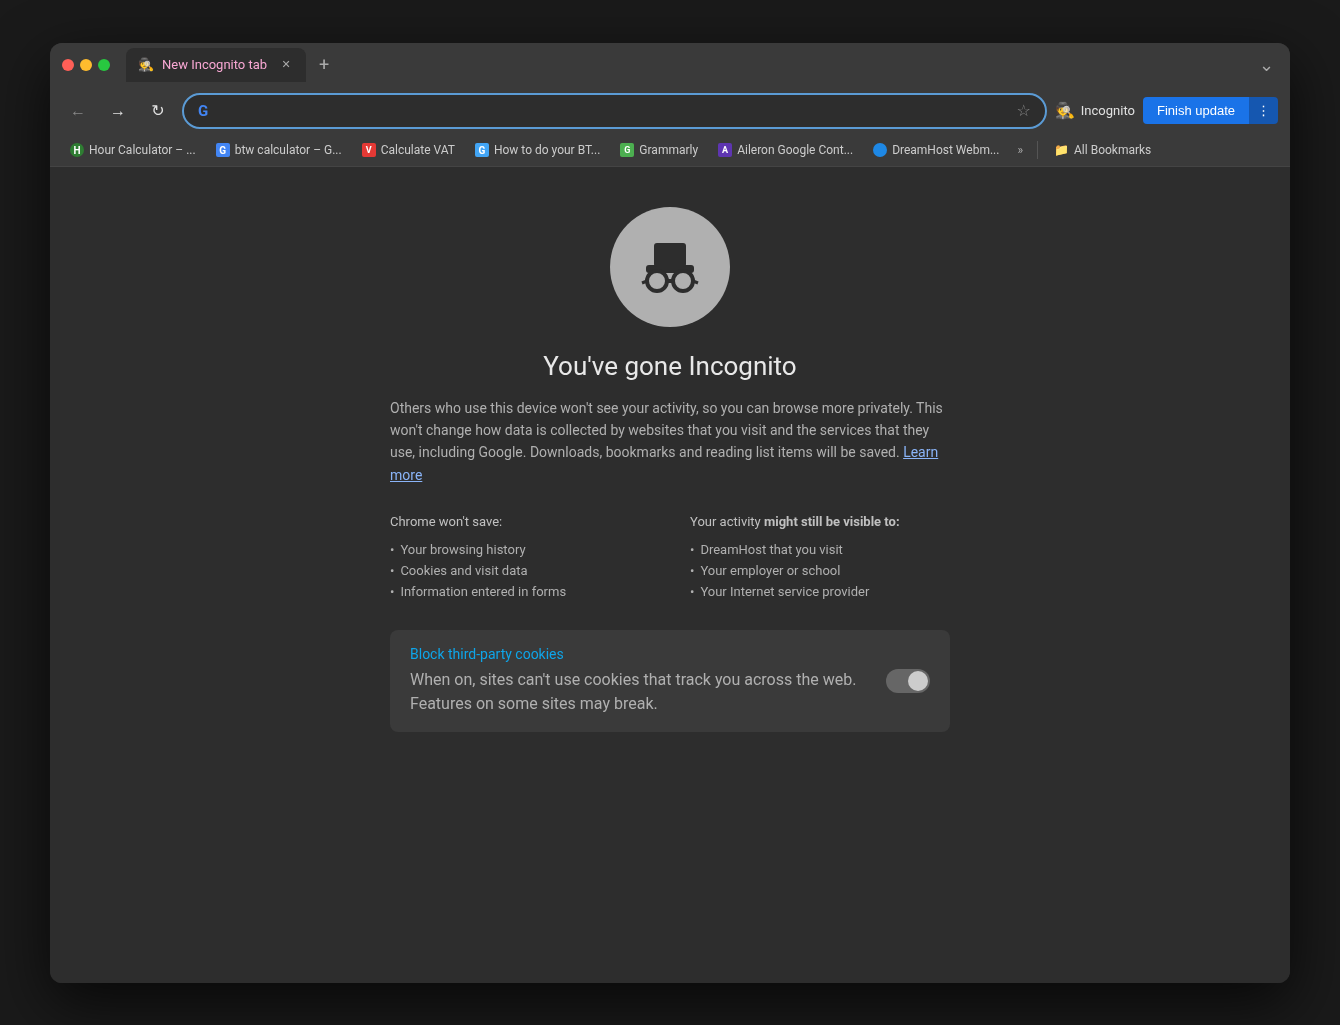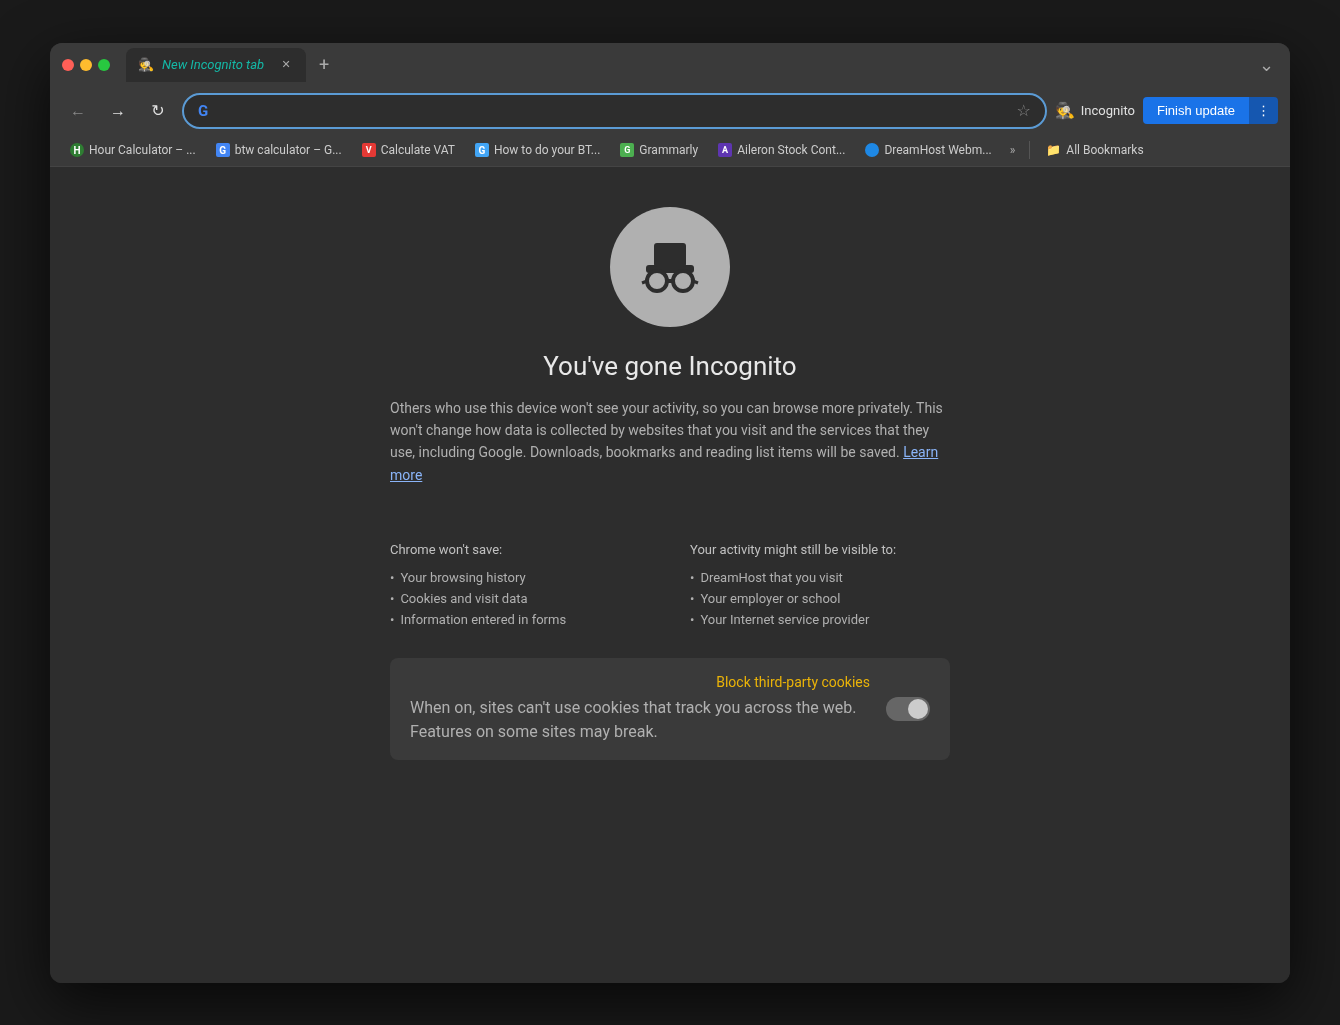--- a/index.html
+++ b/index.html
@@ -70,26 +70,25 @@
     }
 
     .tab-favicon {
       width: 16px;
       height: 16px;
       flex-shrink: 0;
     }
 
     .tab-label {
       font-size: 13px;
-      color: #14b8a6;
+      color: #f9a8d4;
       flex: 1;
       white-space: nowrap;
       overflow: hidden;
       text-overflow: ellipsis;
-      font-style: italic;
     }
 
     .tab-close {
       width: 16px;
       height: 16px;
       border-radius: 50%;
       display: flex;
       align-items: center;
       justify-content: center;
       color: #aaa;
@@ -326,21 +325,20 @@
 
     .info-columns {
       display: flex;
       gap: 40px;
       text-align: left;
       margin-bottom: 28px;
     }
 
     .info-col {
       flex: 1;
-      margin-top: 28px;
     }
 
     .info-col-title {
       font-size: 13px;
       color: #c0c0c0;
       margin-bottom: 10px;
     }
 
     .info-col ul {
       list-style: none;
@@ -356,42 +354,41 @@
       gap: 6px;
     }
 
     .info-col ul li::before {
       content: '•';
       color: #b0b0b0;
       flex-shrink: 0;
     }
 
     .info-col-title strong {
-      font-weight: 400;
+      font-weight: 700;
     }
 
     .cookies-box {
       background: #3a3a3a;
       border-radius: 8px;
       padding: 16px 20px;
       text-align: left;
       display: flex;
       align-items: center;
       gap: 16px;
     }
 
     .cookies-text {
       flex: 1;
     }
 
     .cookies-title {
       font-size: 14px;
-      color: #eab308;
+      color: #0ea5e9;
       margin-bottom: 6px;
-      text-align: right;
     }
 
     .cookies-desc {
       font-size: 16px;
       color: #b0b0b0;
       line-height: 1.5;
     }
 
     .toggle-switch {
       width: 44px;
@@ -495,21 +492,21 @@
     <div class="bookmark-item">
       <div class="bookmark-favicon" style="background:#4caf50; border-radius:2px; display:flex; align-items:center; justify-content:center;">
         <span style="color:white; font-size:9px; font-weight:bold;">G</span>
       </div>
       <span>Grammarly</span>
     </div>
     <div class="bookmark-item">
       <div class="bookmark-favicon" style="background:#5e35b1; border-radius:2px; display:flex; align-items:center; justify-content:center;">
         <span style="color:white; font-size:9px; font-weight:bold;">A</span>
       </div>
-      <span>Aileron Stock Cont...</span>
+      <span>Aileron Google Cont...</span>
     </div>
     <div class="bookmark-item">
       <div class="bookmark-favicon" style="background:#1e88e5; border-radius:50%; width:14px; height:14px;"></div>
       <span>DreamHost Webm...</span>
     </div>
 
     <div class="bookmarks-more">
       <span>»</span>
     </div>
     <div class="bookmarks-separator"></div>

